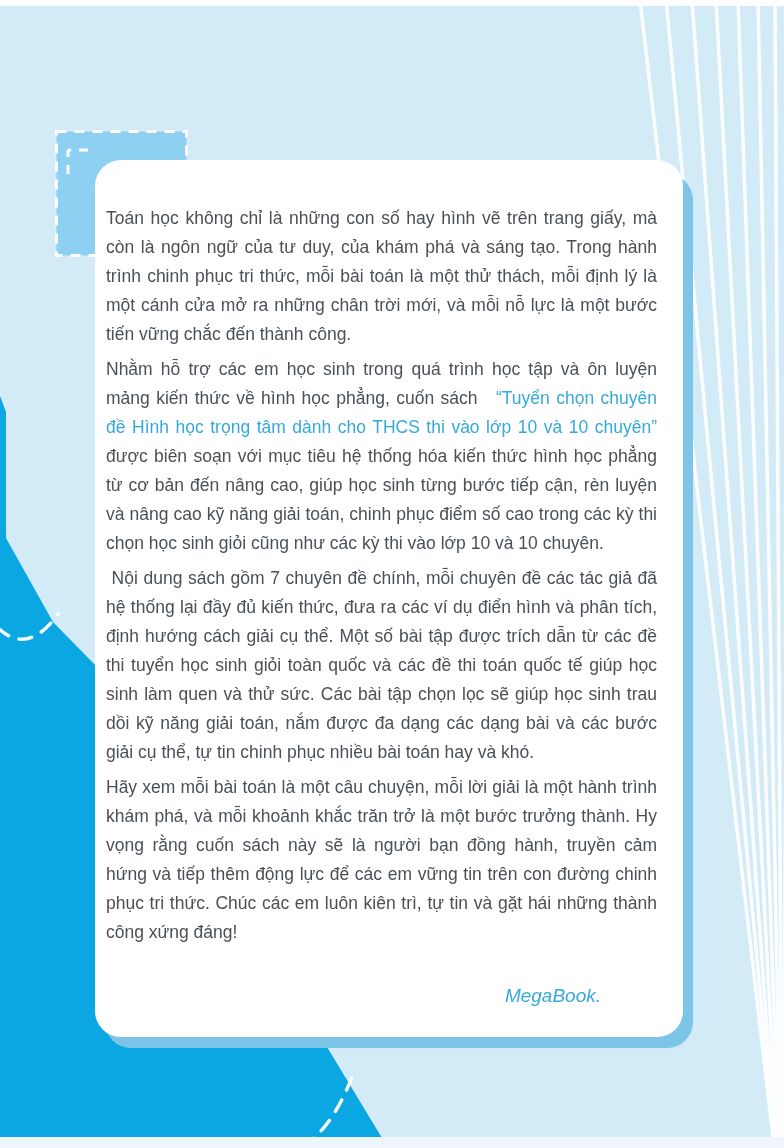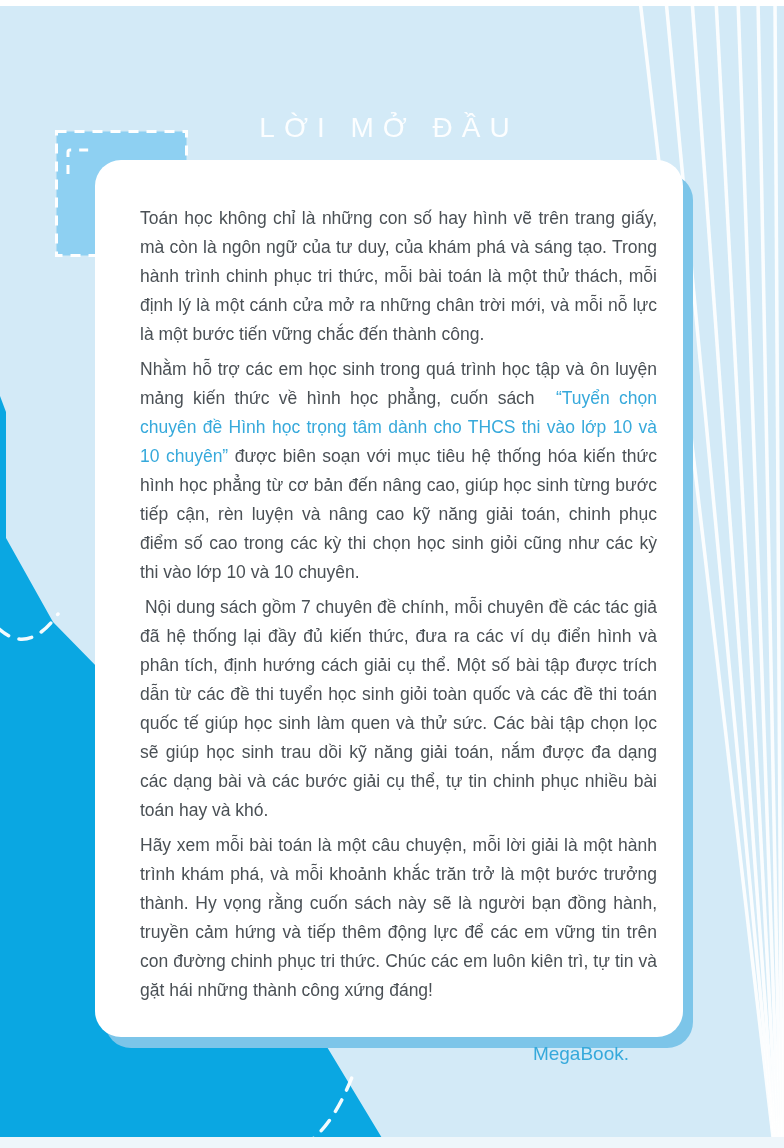--- a/index.html
+++ b/index.html
@@ -15,26 +15,26 @@
   .arc{fill:none;stroke:#ffffff;stroke-width:3.5;stroke-dasharray:13 11;stroke-linecap:round;opacity:.95;}
   .sq{fill:var(--accent-medium,#8ed0f2);stroke:#ffffff;stroke-width:3;stroke-dasharray:10 8;}
   .sq-corner{fill:none;stroke:#ffffff;stroke-width:3;stroke-dasharray:9 8;}
 
   .page-title{position:absolute;left:95px;top:112px;width:588px;text-align:center;
     color:rgba(255,255,255,.93);font-size:28px;letter-spacing:9px;font-weight:500;z-index:3;}
 
   .card-shadow{position:absolute;left:105px;top:174px;width:588px;height:874px;
     border-radius:26px;background:var(--card-shadow,#7cc5e9);z-index:4;}
   .card{position:absolute;left:95px;top:160px;width:588px;height:877px;border-radius:26px;
-    background:#ffffff;z-index:5;box-sizing:border-box;padding:44px 26px 0 45px;}
+    background:#ffffff;z-index:5;box-sizing:border-box;padding:44px 26px 0 11px;}
 
   .card p{margin:0 0 6px;font-size:17.5px;line-height:29px;text-align:justify;
     color:var(--body-text,#4a5055);}
   .book-title{color:var(--link-text,#36a9db);margin-left:12px;}
-  .signature{margin-top:38px;margin-right:28px;text-align:right;
+  .signature{margin-top:38px;margin-right:56px;text-align:right;font-style:italic;
     font-size:19px;color:var(--link-text,#36a9db);}
 </style>
 </head>
 <body>
 
 <div class="page">
 
   <div class="top-strip"></div>
 
   <svg class="deco-svg" viewBox="0 0 784 1148">
@@ -52,21 +52,20 @@
     <polygon class="tri" points="0,396 6,412 6,538 53,622 100,670 318,1032 388,1148 0,1148"></polygon>
     <path class="arc" d="M -2,628 Q 28,656 58,614"></path>
     <path class="arc" d="M 303,1146 Q 333,1128 354,1072"></path>
   </svg>
 
   <svg class="deco-svg" viewBox="0 0 784 1148">
     <rect class="sq" x="56.5" y="131.5" width="130" height="124"></rect>
     <path class="sq-corner" d="M 68,174 L 68,152 Q 68,150 70,150 L 90,150"></path>
   </svg>
 
-  <div class="page-title">LỜI MỞ ĐẦU</div>
 
   <div class="card-shadow"></div>
 
   <div class="card">
     <p>Toán học không chỉ là những con số hay hình vẽ trên trang giấy, mà còn là ngôn ngữ của tư duy, của khám phá và sáng tạo. Trong hành trình chinh phục tri thức, mỗi bài toán là một thử thách, mỗi định lý là một cánh cửa mở ra những chân trời mới, và mỗi nỗ lực là một bước tiến vững chắc đến thành công.</p>
     <p><span>Nhằm hỗ trợ các em học sinh trong quá trình học tập và ôn luyện mảng kiến thức về hình học phẳng, cuốn sách </span><span class="book-title">“Tuyển chọn chuyên đề Hình học trọng tâm dành cho THCS thi vào lớp 10 và 10 chuyên”</span><span> được biên soạn với mục tiêu hệ thống hóa kiến thức hình học phẳng từ cơ bản đến nâng cao, giúp học sinh từng bước tiếp cận, rèn luyện và nâng cao kỹ năng giải toán, chinh phục điểm số cao trong các kỳ thi chọn học sinh giỏi cũng như các kỳ thi vào lớp 10 và 10 chuyên.</span></p>
     <p>&nbsp;Nội dung sách gồm 7 chuyên đề chính, mỗi chuyên đề các tác giả đã hệ thống lại đầy đủ kiến thức, đưa ra các ví dụ điển hình và phân tích, định hướng cách giải cụ thể. Một số bài tập được trích dẫn từ các đề thi tuyển học sinh giỏi toàn quốc và các đề thi toán quốc tế giúp học sinh làm quen và thử sức. Các bài tập chọn lọc sẽ giúp học sinh trau dồi kỹ năng giải toán, nắm được đa dạng các dạng bài và các bước giải cụ thể, tự tin chinh phục nhiều bài toán hay và khó.</p>
     <p>Hãy xem mỗi bài toán là một câu chuyện, mỗi lời giải là một hành trình khám phá, và mỗi khoảnh khắc trăn trở là một bước trưởng thành. Hy vọng rằng cuốn sách này sẽ là người bạn đồng hành, truyền cảm hứng và tiếp thêm động lực để các em vững tin trên con đường chinh phục tri thức. Chúc các em luôn kiên trì, tự tin và gặt hái những thành công xứng đáng!</p>
     <div class="signature">MegaBook.</div>
   </div>

